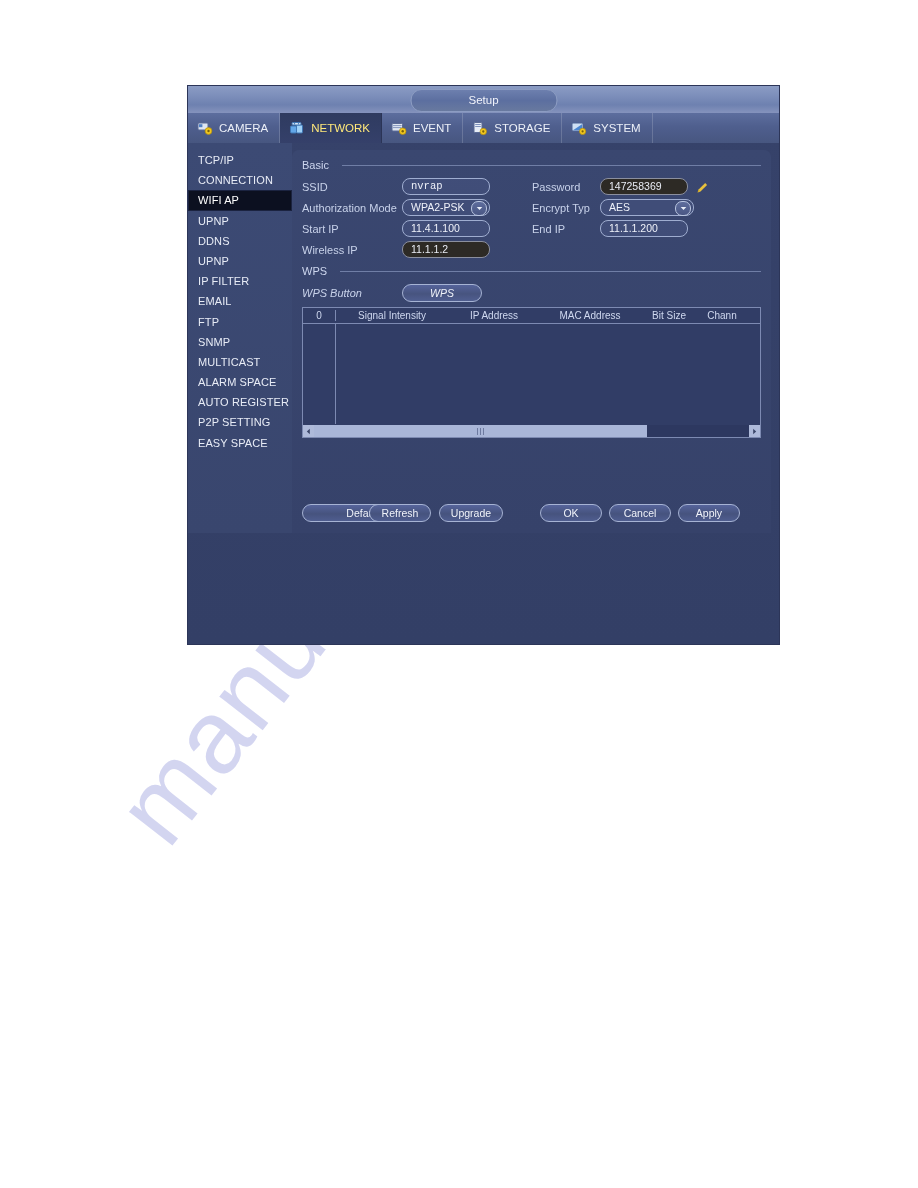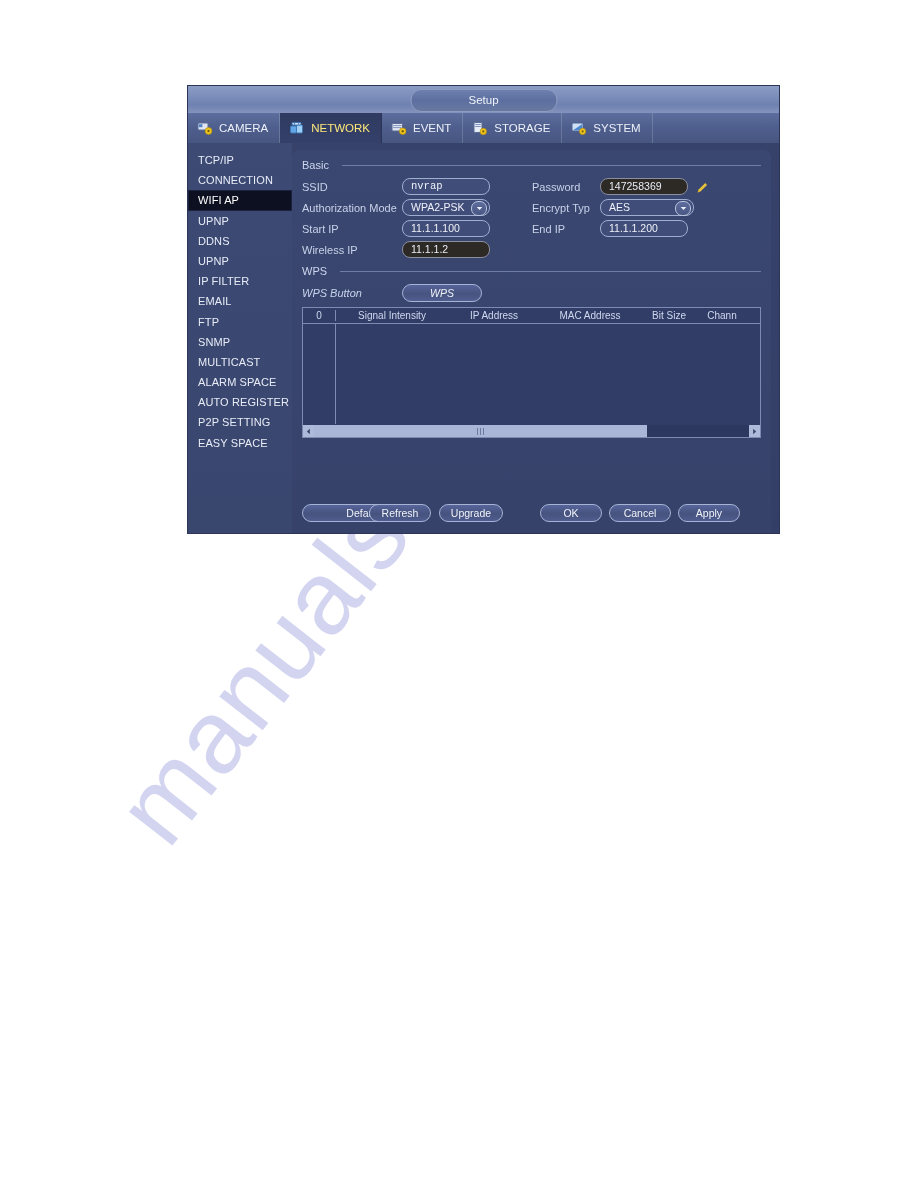--- a/index.html
+++ b/index.html
@@ -39,21 +39,21 @@
     transform: rotate(-52deg);
     transform-origin: left center;
   }
 
   
   #setup-window {
     position: absolute;
     left: 188px;
     top: 86px;
     width: 591px;
-    height: 447px;
+    height: 558px;
     background: linear-gradient(180deg, #3d4c76 0%, #36426a 6%, #333f66 100%);
     z-index: 10;
     box-shadow: 0 0 0 1px #2c3558;
   }
 
   
   .titlebar {
     position: relative;
     height: 27px;
     background: linear-gradient(180deg, #8b9cc4 0%, #7d8fbb 35%, #6e81b0 70%, #8593bd 100%);
@@ -510,21 +510,21 @@
                     <path d="M0.6 1.2 L4 4.8 L7.4 1.2 Z" fill="#e9eef8"></path>
                   </svg>
               </span>
             </span>
           </div>
         </div>
 
         <div class="frow">
           <div class="fcell left">
             <span class="flabel w-a">Start IP</span>
-            <span class="tbox w-ip">11.1.1.100</span>
+            <span class="tbox w-ip">11.4.1.100</span>
           </div>
           <div class="fcell">
             <span class="flabel w-b">End IP</span>
             <span class="tbox w-ip">11.1.1.200</span>
           </div>
         </div>
 
         <div class="frow">
           <div class="fcell left">
             <span class="flabel w-a">Wireless IP</span>

